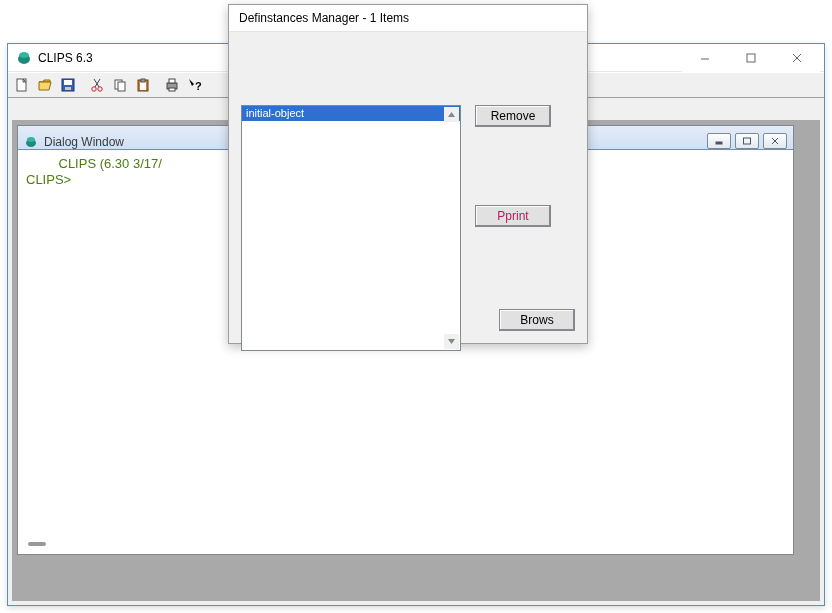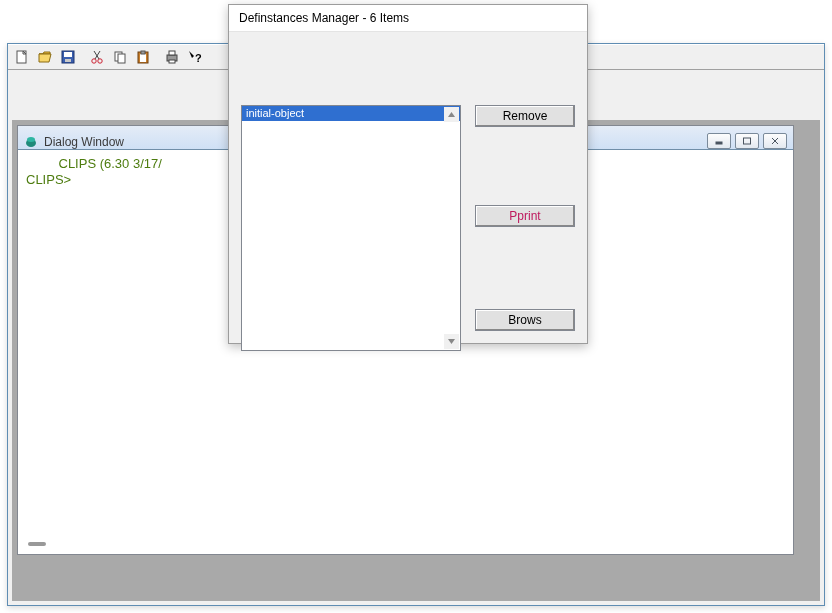--- a/index.html
+++ b/index.html
@@ -105,36 +105,63 @@
     position:absolute; right:1px; width:15px; height:15px;
     display:flex; align-items:center; justify-content:center;
     background:#f0f0f0;
   }
   .mgr-scroll-up { top:1px; }
   .mgr-scroll-down { bottom:1px; }
   .mgr-scroll-up svg, .mgr-scroll-down svg { fill:#888; }
 
   .mgr-buttons { position:absolute; right:12px; top:26px; width:100px; }
   .mgr-button, .mgr-done-button {
-    width:100px; height:22px;
+    width:76px; height:22px;
     background:#e1e1e1; border:1px solid #828790;
     font-size:12px; color:#000; text-align:center; line-height:20px;
     box-shadow:inset -1px -1px 0 #888, inset 1px 1px 0 #fff;
     cursor:default;
   }
   .mgr-button.disabled { color:#be185d; }
   .mgr-button + .mgr-button-space { height:78px; }
   .mgr-done-button {
     position:absolute; right:12px; bottom:12px;
   }
 </style>
 </head>
 <body>
 
 <div class="main-window">
+  <div class="main-titlebar">
+    <span class="app-icon">
+      <svg viewBox="0 0 16 16" width="16" height="16">
+        <ellipse cx="8" cy="9" rx="6" ry="5" fill="#1f8a7a"></ellipse>
+        <ellipse cx="8" cy="5" rx="5" ry="3" fill="#2fb6a2"></ellipse>
+      </svg>
+    </span>
+    <span class="main-title">CLIPS 6.3</span>
+    <div class="win-controls">
+      <div class="win-btn">
+        <svg width="10" height="10">
+            <line x1="1" y1="6" x2="9" y2="6" stroke-width="1"></line>
+          </svg>
+      </div>
+      <div class="win-btn">
+        <svg width="10" height="10">
+            <rect x="1" y="1" width="8" height="8" stroke-width="1"></rect>
+          </svg>
+      </div>
+      <div class="win-btn">
+        <svg width="10" height="10">
+            <line x1="1" y1="1" x2="9" y2="9"></line>
+            <line x1="9" y1="1" x2="1" y2="9"></line>
+          </svg>
+      </div>
+    </div>
+  </div>
 
 
   <div class="toolbar">
     <div class="tb-btn">
       <svg width="16" height="16">
           <rect x="3" y="2" width="9" height="12" fill="#fff" stroke="#555"></rect>
           <polyline points="9,2 12,5 9,5 9,2" fill="#ddd" stroke="#555"></polyline>
         </svg>
     </div>
     <div class="tb-btn">
@@ -219,21 +246,21 @@
       </div>
       <div class="dialog-body"><span>         CLIPS (6.30 3/17/</span>
 <span>CLIPS&gt;</span></div>
       <div class="grip"></div>
     </div>
   </div>
 </div>
 
 <div class="mgr-dialog">
   <div class="mgr-titlebar">
-    <span>Definstances Manager -    6 Items</span>
+    <span>Definstances Manager -    1 Items</span>
   </div>
   <div class="mgr-body">
     <div class="mgr-listbox">
       <div class="mgr-list-item selected">initial-object</div>
       <div class="mgr-scroll-up">
         <svg width="9" height="9">
             <polygon points="4.5,2 8,7 1,7"></polygon>
           </svg>
       </div>
       <div class="mgr-scroll-down">

